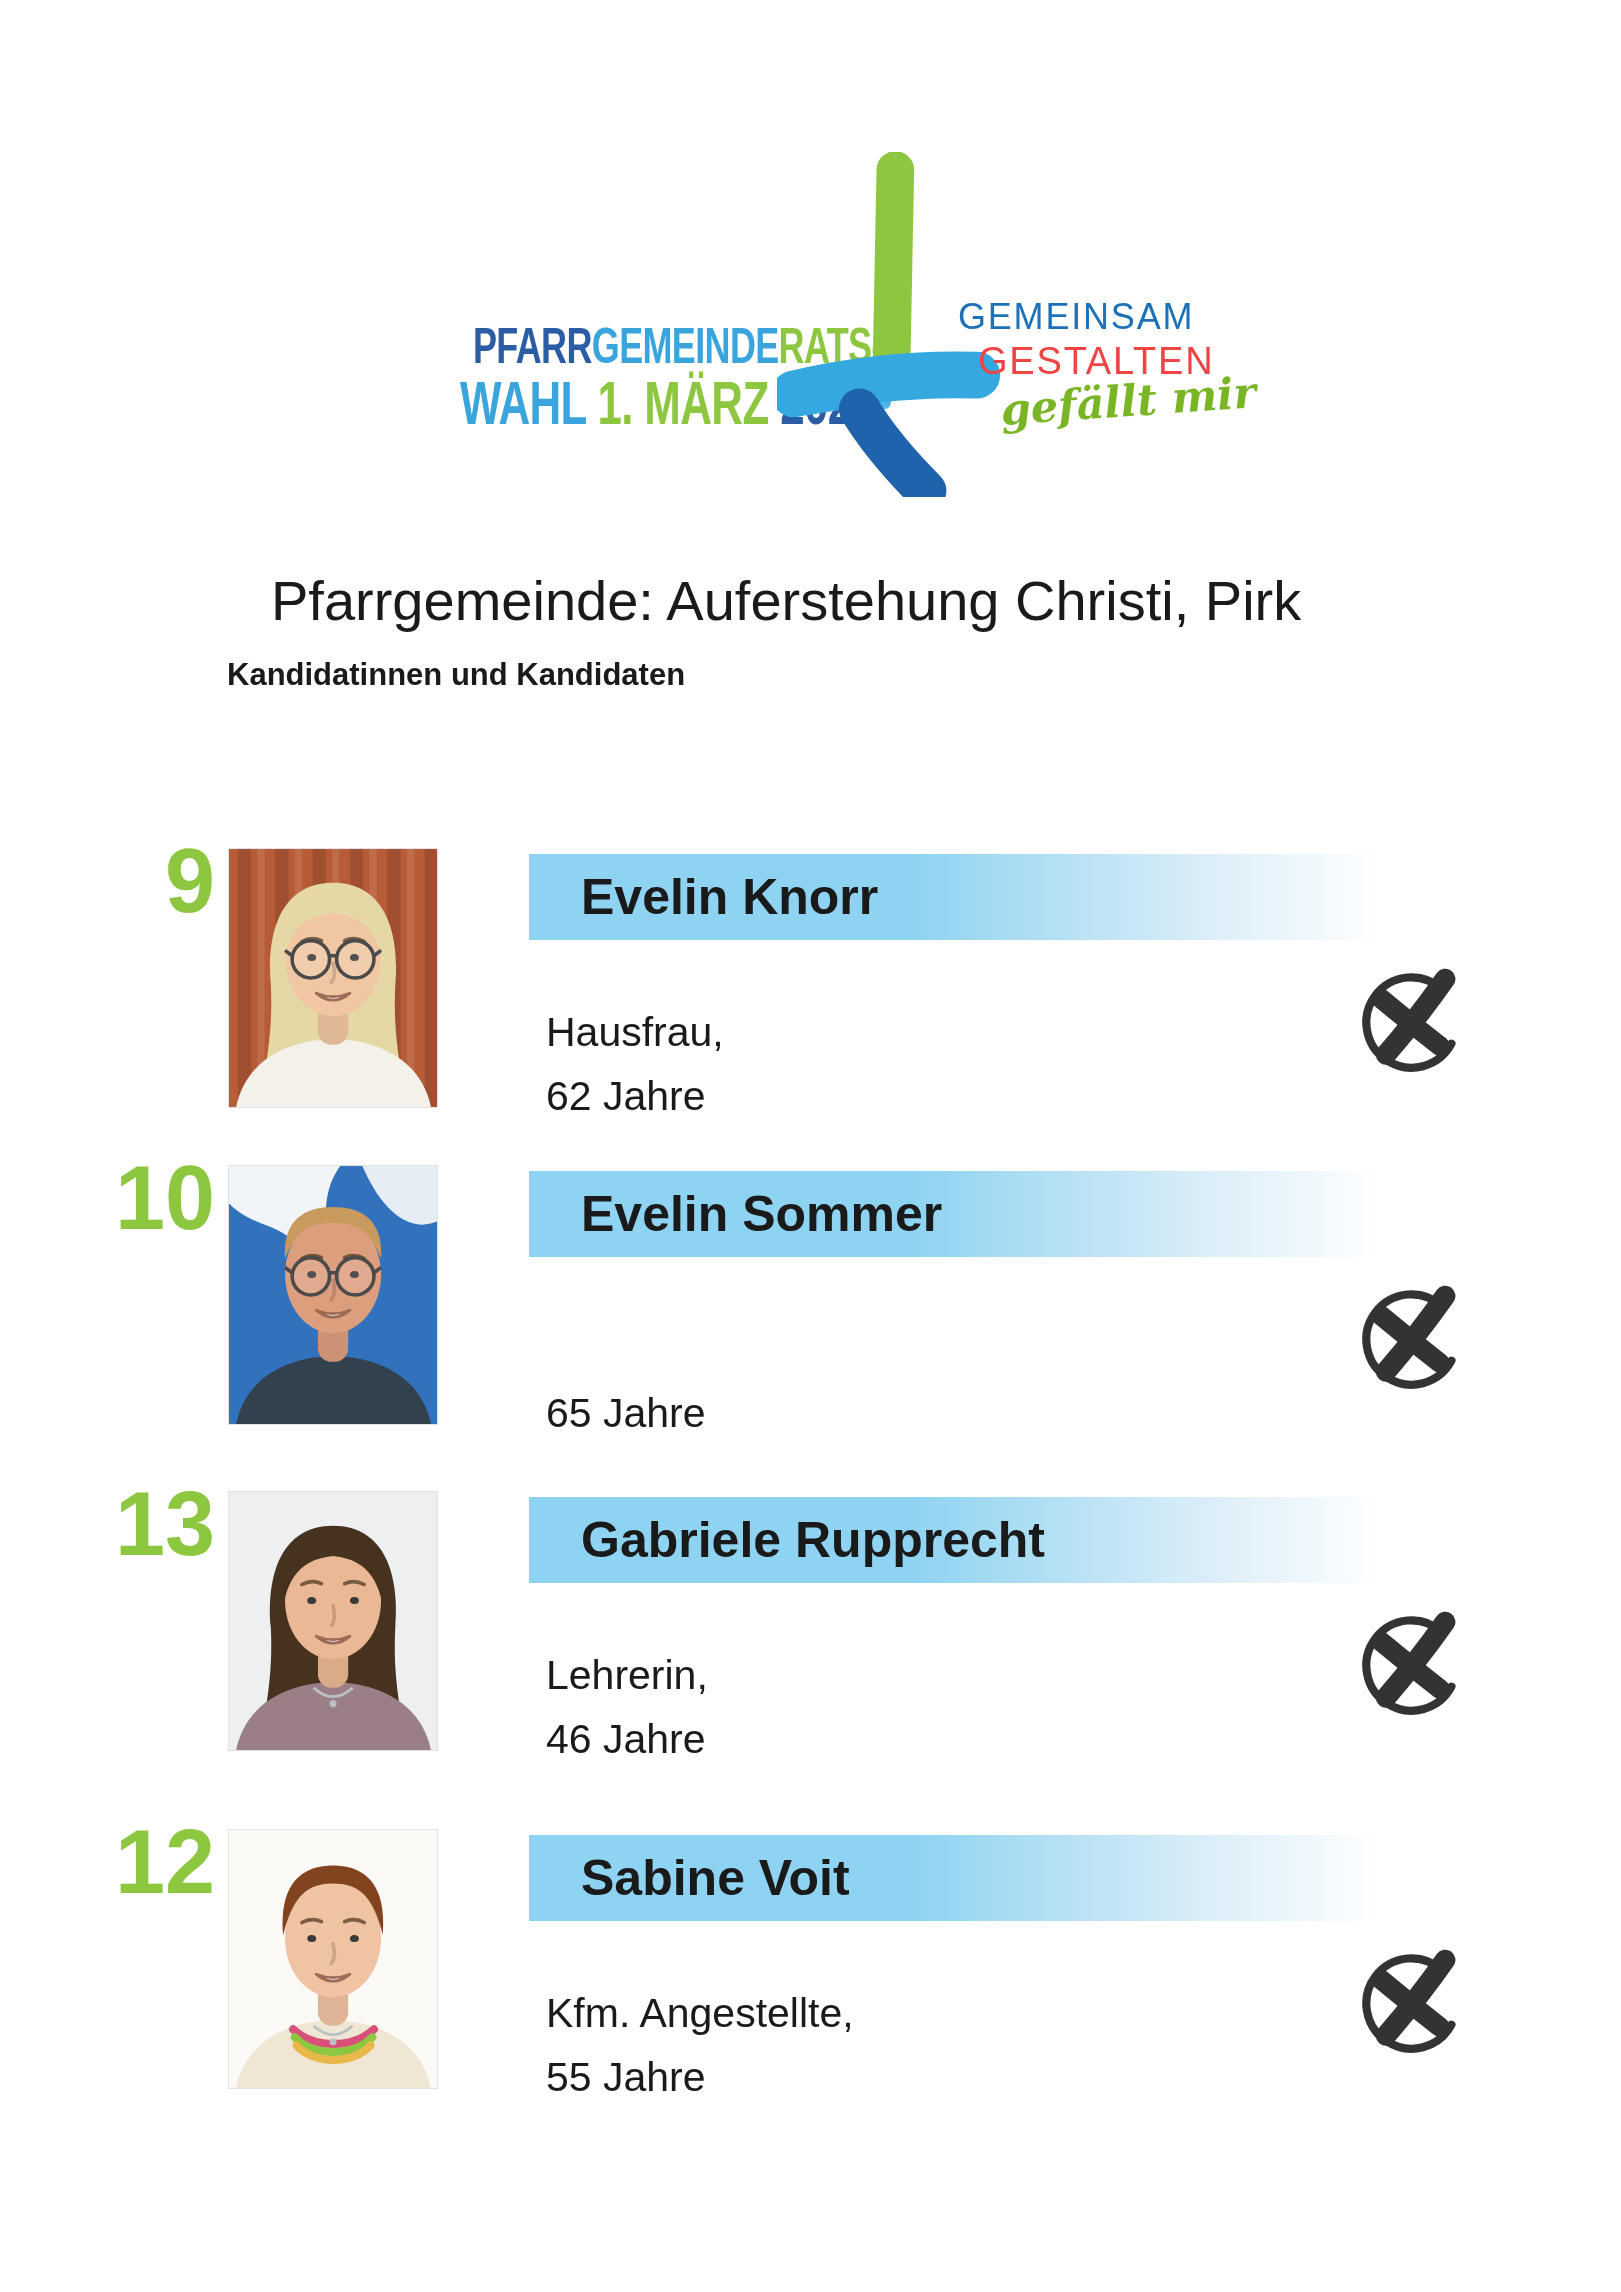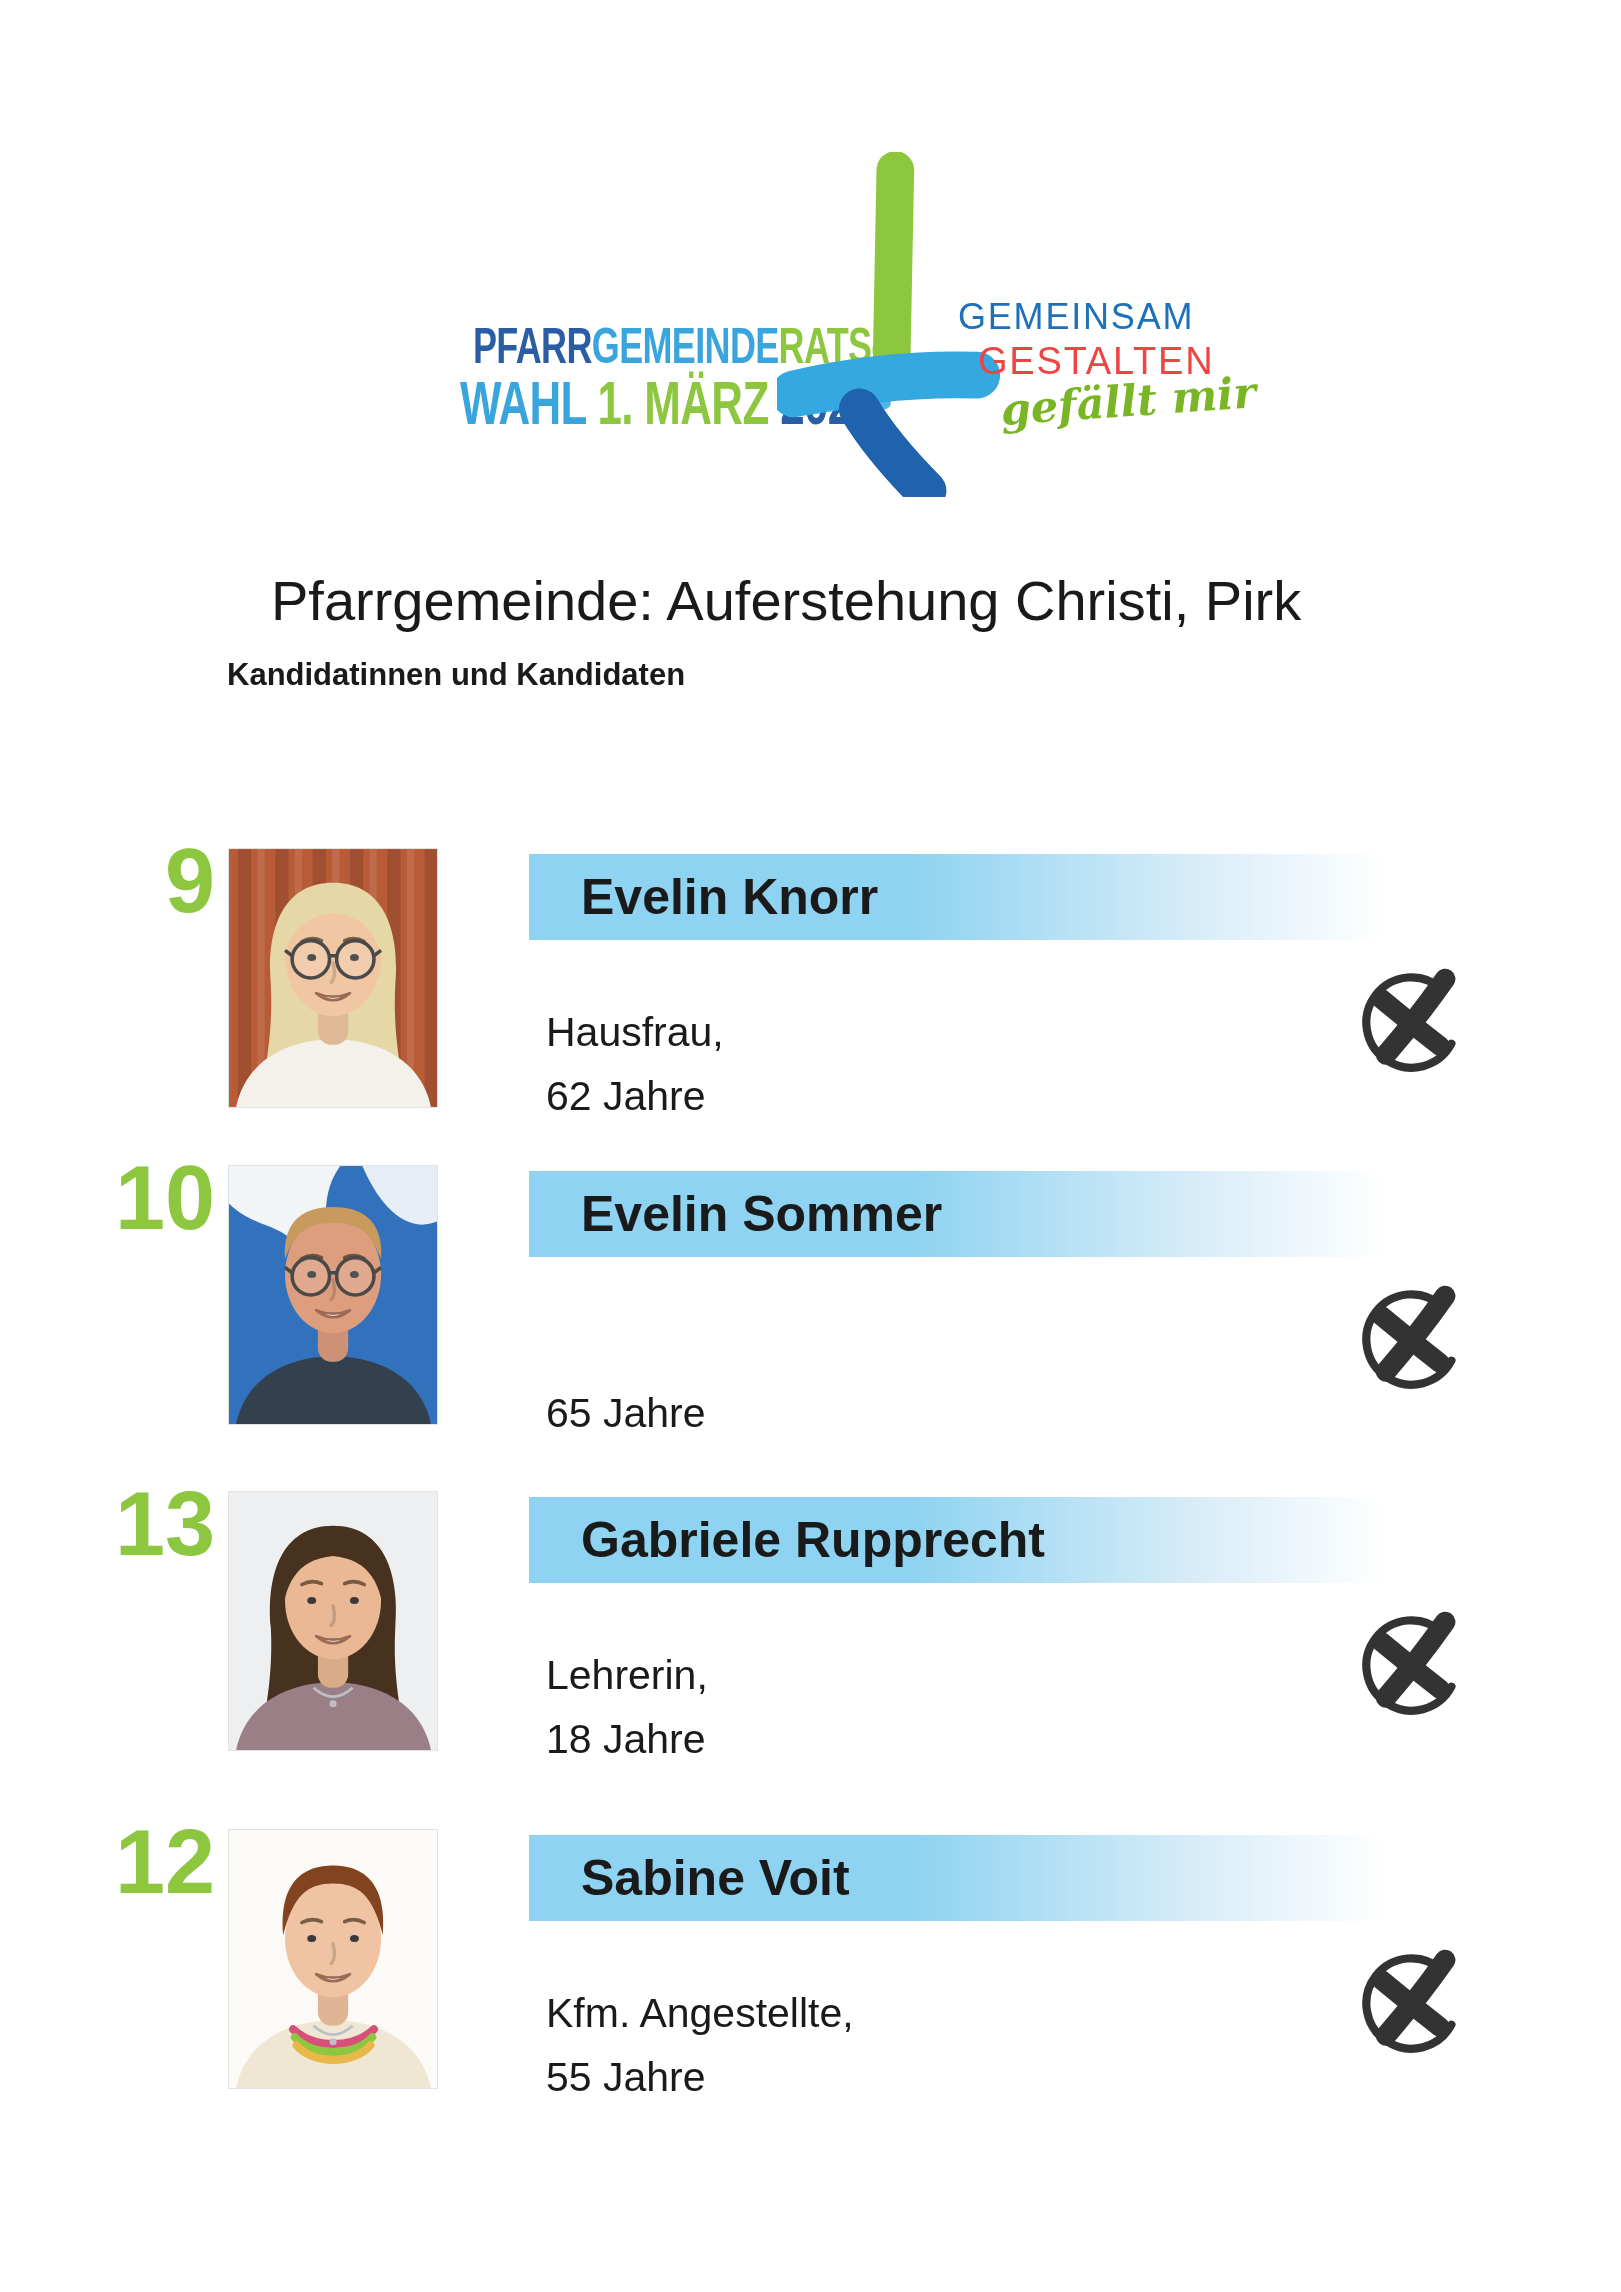--- a/index.html
+++ b/index.html
@@ -159,21 +159,21 @@
             <path d="M117 128 Q 121 144 115 150" stroke="rgba(0,0,0,0.15)" stroke-width="4" fill="none" stroke-linecap="round"></path>
             <path d="M98 162 Q 117 178 136 162 Q 117 170 98 162 Z" fill="#ffffff" stroke="#9c6b55" stroke-width="3" stroke-linejoin="round"></path>
             <path d="M95 220 Q 117 240 139 220" stroke="#b9c0c6" stroke-width="3" fill="none"></path>
             <circle cx="117" cy="238" r="4" fill="#b9c0c6"></circle>
           </svg>
         </div>
     <div class="name-banner" style="background:linear-gradient(to right, #8ed3f1 0%, #8ed3f1 42%, #d9edf8 74%, #ffffff 94%);">
       <div class="cand-name">Gabriele Rupprecht</div>
     </div>
     <div class="cand-occupation">Lehrerin,</div>
-    <div class="cand-age">18 Jahre</div>
+    <div class="cand-age">46 Jahre</div>
     <div class="vote-icon"><svg width="115" height="115" viewBox="-70 -70 140 140">
     <path d="M36.8 -40.9 A55 55 0 1 0 48.6 25.8" fill="none" stroke="#333333" stroke-width="10" stroke-linecap="round"></path>
     <path d="M41 -53 Q 8 -6 -31 39" fill="none" stroke="#333333" stroke-width="25" stroke-linecap="round"></path>
     <path d="M-37 -29 Q -1 1 35 29" fill="none" stroke="#333333" stroke-width="24" stroke-linecap="round"></path>
   </svg></div>
       </div>
       <div class="candidate-row" style="top: 1826px;">
     <div class="cand-number" style="color:#8dc63f">12</div>
     <div class="cand-photo">
           <svg width="209" height="258" viewBox="0 0 235 290">

